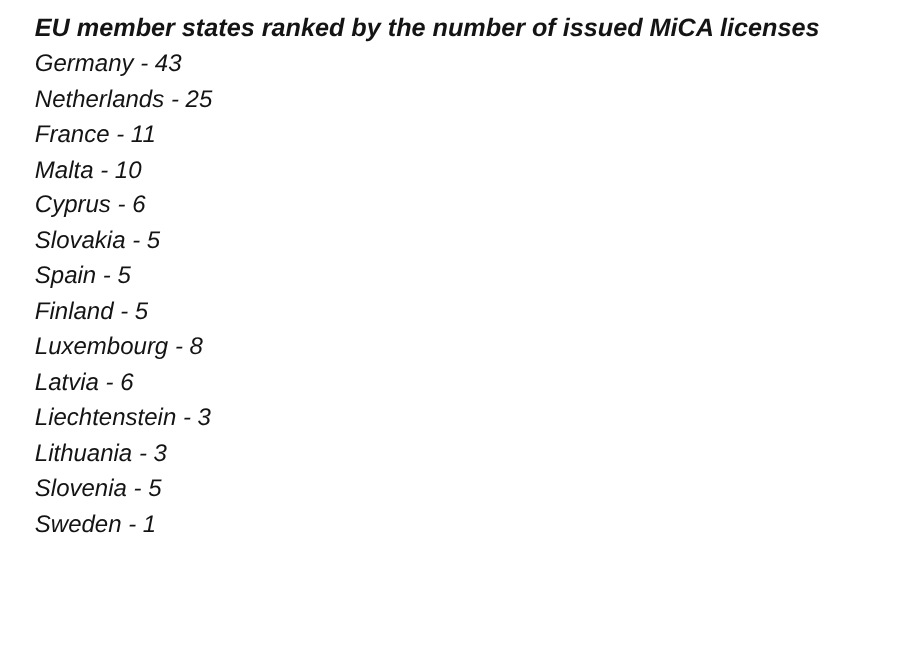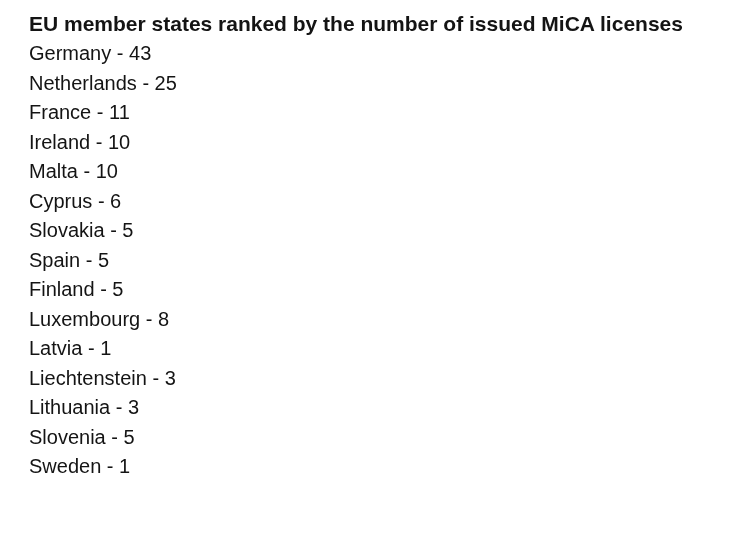--- a/index.html
+++ b/index.html
@@ -9,20 +9,21 @@
   }
   body {
     width: 750px;
     height: 550px;
     overflow: hidden;
     font-family: "Liberation Sans", "DejaVu Sans", sans-serif;
     color: #141414;
   }
   .page {
     padding: 9px 12px 0 29px;
+    font-style: italic;
   }
   .doc-title {
     margin: 0;
     font-size: 21px;
     font-weight: 700;
     line-height: 30px;
     white-space: nowrap;
   }
   .license-list {
   }
@@ -35,26 +36,25 @@
 </style>
 </head>
 <body>
 
 <div class="page">
   <h1 class="doc-title">EU member states ranked by the number of issued MiCA licenses</h1>
   <div class="license-list">
       <div class="license-line">Germany - 43</div>
       <div class="license-line">Netherlands - 25</div>
       <div class="license-line">France - 11</div>
-      <div class="license-line">Ireland - 10</div>
       <div class="license-line">Malta - 10</div>
       <div class="license-line">Cyprus - 6</div>
       <div class="license-line">Slovakia - 5</div>
       <div class="license-line">Spain - 5</div>
       <div class="license-line">Finland - 5</div>
       <div class="license-line">Luxembourg - 8</div>
-      <div class="license-line">Latvia - 1</div>
+      <div class="license-line">Latvia - 6</div>
       <div class="license-line">Liechtenstein - 3</div>
       <div class="license-line">Lithuania - 3</div>
       <div class="license-line">Slovenia - 5</div>
       <div class="license-line">Sweden - 1</div>
     </div>
 </div>
 
 </body></html>

